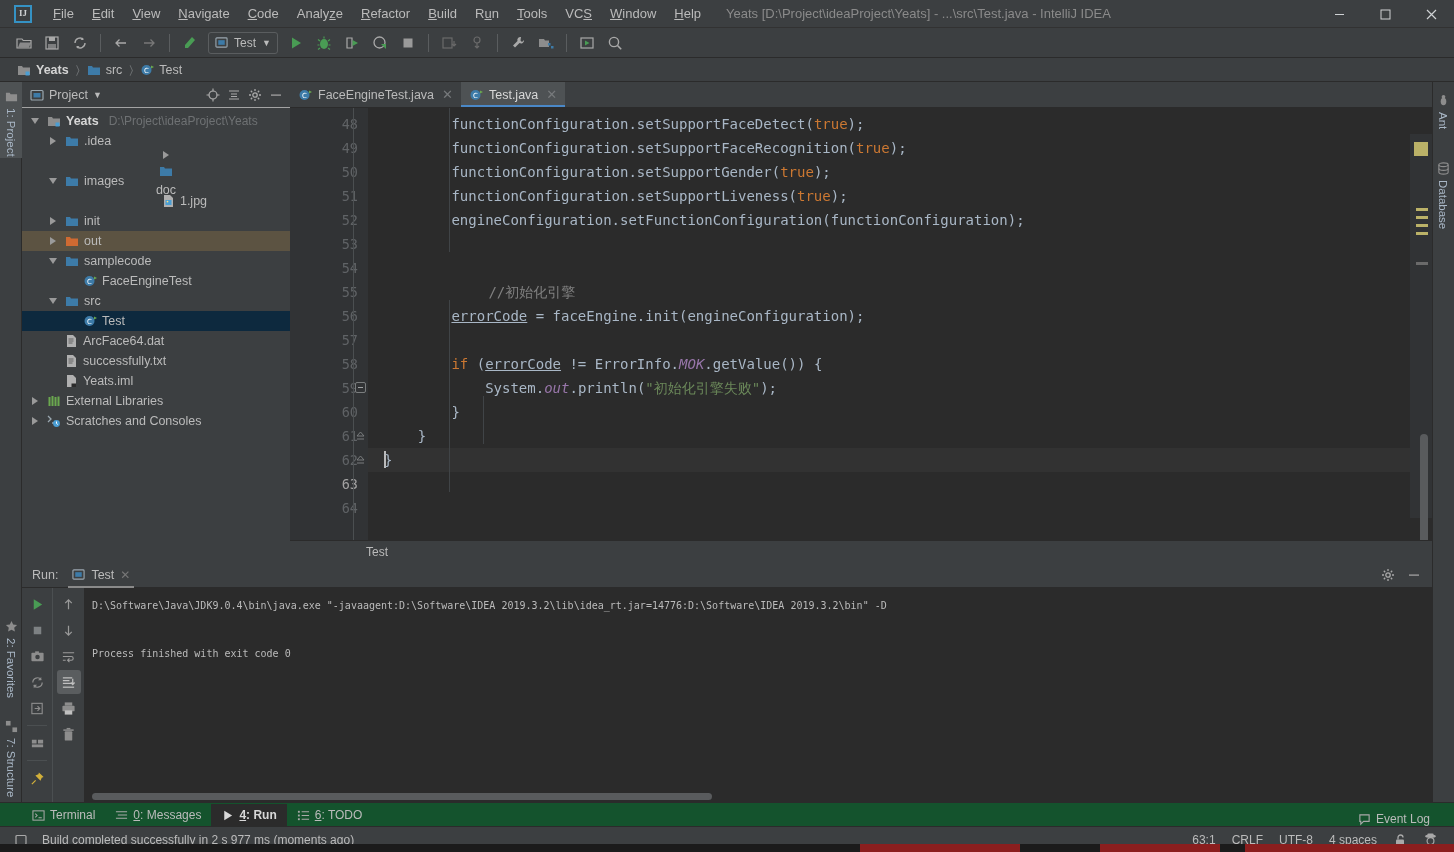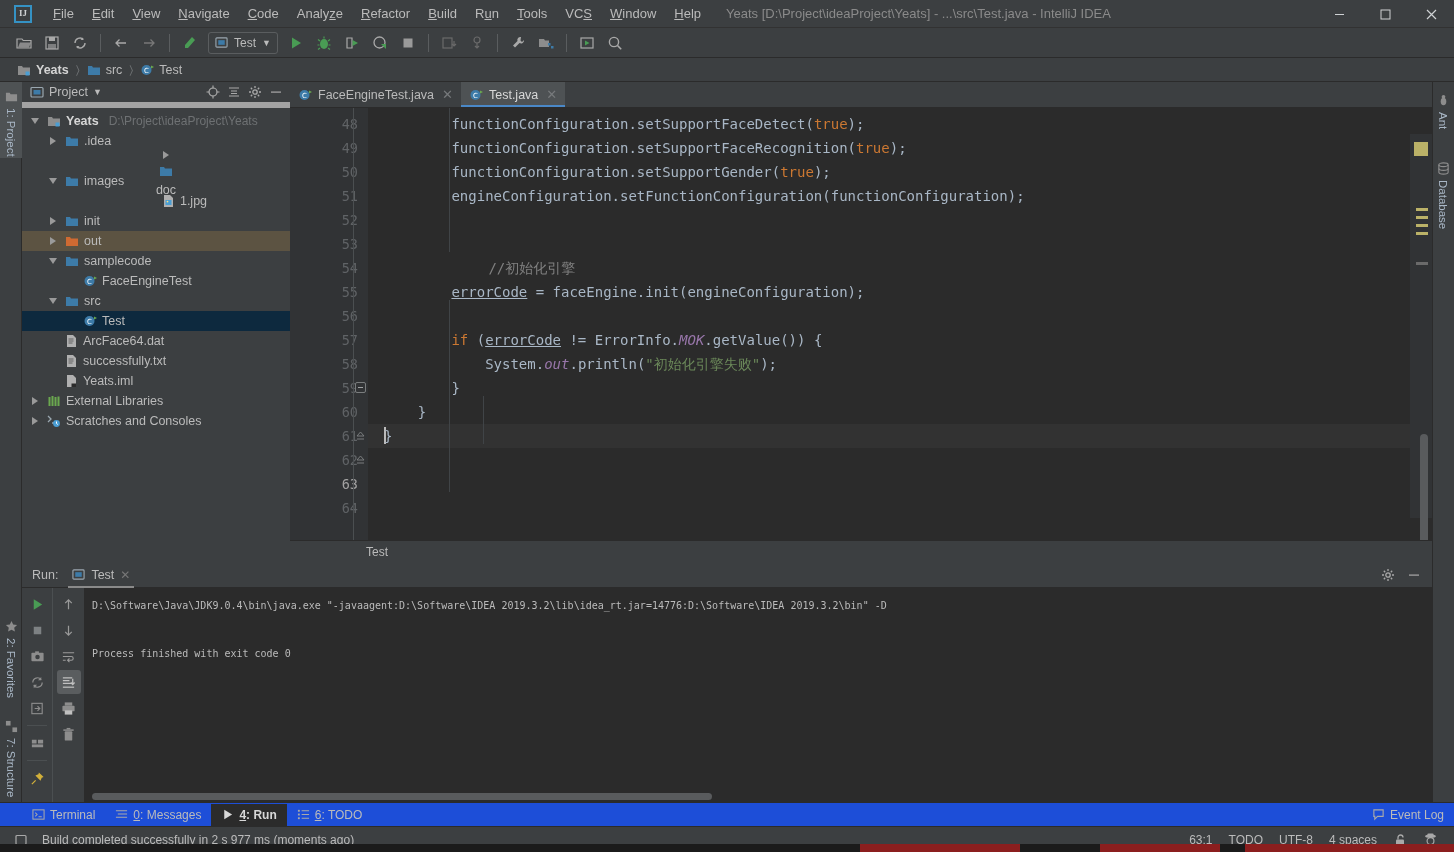--- a/index.html
+++ b/index.html
@@ -105,21 +105,21 @@
     display: flex; align-items: center; gap: 5px; padding-top: 6px;
   }
 
   
   .project-panel {
     position: absolute; left: 22px; top: 82px; width: 268px; height: 480px;
     background: #3c3f41; display: flex; flex-direction: column;
   }
   .pp-header {
     height: 26px; display: flex; align-items: center; padding: 0 4px 0 8px;
-    gap: 5px; border-bottom: 6px solid #a3a3a3;
+    gap: 5px; border-bottom: 1px solid #a3a3a3;
   }
   .pp-title { font-size: 12.5px; color: #bbbbbb; }
   .pp-hdr-btn {
     width: 20px; height: 20px; display: flex; align-items: center; justify-content: center;
     border-radius: 2px;
   }
   .pp-tree {
     flex: 1; background: #3c3f41; overflow: hidden; padding-top: 3px;
     position: relative;
   }
@@ -265,30 +265,30 @@
   }
   .cons-line { height: 24px; line-height: 24px; white-space: pre; }
   .hscroll {
     position: absolute; left: 70px; bottom: 2px; height: 7px; width: 620px;
     background: #595b5d; border-radius: 4px;
   }
 
   
   .bottom-strip {
     position: absolute; left: 0; top: 802px; width: 1454px; height: 24px;
-    background: #1d4ed8; display: flex; align-items: center; padding-left: 22px;
+    background: #14532d; display: flex; align-items: flex-end; padding-left: 22px;
     border-top: 1px solid #2b2b2b;
   }
   .btab {
     display: flex; align-items: center; gap: 5px; padding: 2px 10px;
     font-size: 12px; color: #bbbbbb; height: 22px;
   }
   .btab .u { text-decoration: underline; }
   .btab.active { background: #2b2b2b; color: #d8d8d8; font-weight: bold; }
-  .bottom-right { margin-left: auto; display: flex; align-items: center; padding-right: 10px; gap: 6px; }
+  .bottom-right { margin-left: auto; display: flex; align-items: center; padding-right: 24px; gap: 6px; }
   .evt-log { display: flex; align-items: center; gap: 5px; font-size: 12px; color: #bbbbbb; }
 
   
   .statusbar {
     position: absolute; left: 0; top: 826px; width: 1454px; height: 26px;
     background: #3c3f41; display: flex; align-items: center; padding-left: 8px;
     font-size: 12px; color: #bbbbbb; border-top: 1px solid #2b2b2b;
   }
   .sb-item { padding: 0 8px; white-space: nowrap; }
   .sb-right { margin-left: auto; display: flex; align-items: center; padding-right: 8px; }
@@ -807,20 +807,21 @@
             </svg>
           </div>
         </div>
       <div class="code-text" id="code-text">
         <div class="indent-guide" style="left:81px;top:0;height:144px;"></div>
         <div class="indent-guide" style="left:81px;top:192px;height:192px;"></div>
         <div class="indent-guide" style="left:115px;top:288px;height:48px;"></div>
       <div class="cline">        functionConfiguration.setSupportFaceDetect(<span class="tok-kw">true</span>);</div>
           <div class="cline">        functionConfiguration.setSupportFaceRecognition(<span class="tok-kw">true</span>);</div>
           <div class="cline">        functionConfiguration.setSupportGender(<span class="tok-kw">true</span>);</div>
+          <div class="cline">        functionConfiguration.setSupportLiveness(<span class="tok-kw">true</span>);</div>
           <div class="cline">        engineConfiguration.setFunctionConfiguration(functionConfiguration);</div>
           <div class="cline"></div>
           <div class="cline"></div>
           <div class="cline">        <span class="tok-cmt">//初始化引擎</span></div>
           <div class="cline">        <span class="tok-var-underline">errorCode</span> = faceEngine.init(engineConfiguration);</div>
           <div class="cline"></div>
           <div class="cline">        <span class="tok-kw">if</span> (<span class="tok-var-underline">errorCode</span> != ErrorInfo.<span class="tok-static">MOK</span>.getValue()) {</div>
           <div class="cline">            System.<span class="tok-static">out</span>.println(<span class="tok-str">"初始化引擎失败"</span>);</div>
           <div class="cline">        }</div>
           <div class="cline">    }</div>
@@ -1009,21 +1010,21 @@
 
   <div class="statusbar">
     <span style="display:flex;align-items:center;padding:0 6px;">
       <svg width="14" height="14" viewBox="0 0 14 14">
           <rect x="2" y="2.5" width="10" height="9" rx="1" fill="none" stroke="#a9a9a9" stroke-width="1.2"></rect>
         </svg>
     </span>
     <span class="sb-item">Build completed successfully in 2 s 977 ms (moments ago)</span>
     <div class="sb-right">
       <span class="sb-item">63:1</span>
-      <span class="sb-item">TODO</span>
+      <span class="sb-item">CRLF</span>
       <span class="sb-item">UTF-8</span>
       <span class="sb-item">4 spaces</span>
       <span class="sb-item" style="display:flex;align-items:center;">
         <svg width="14" height="14" viewBox="0 0 14 14">
             <rect x="3" y="6.5" width="8" height="6" rx="1" fill="#a9a9a9"></rect>
             <path d="M5 6.5V4.5a2.5 2.5 0 0 1 5 0" fill="none" stroke="#a9a9a9" stroke-width="1.3"></path>
           </svg>
       </span>
       <span class="sb-item" style="display:flex;align-items:center;">
         <svg width="15" height="15" viewBox="0 0 14 14">

